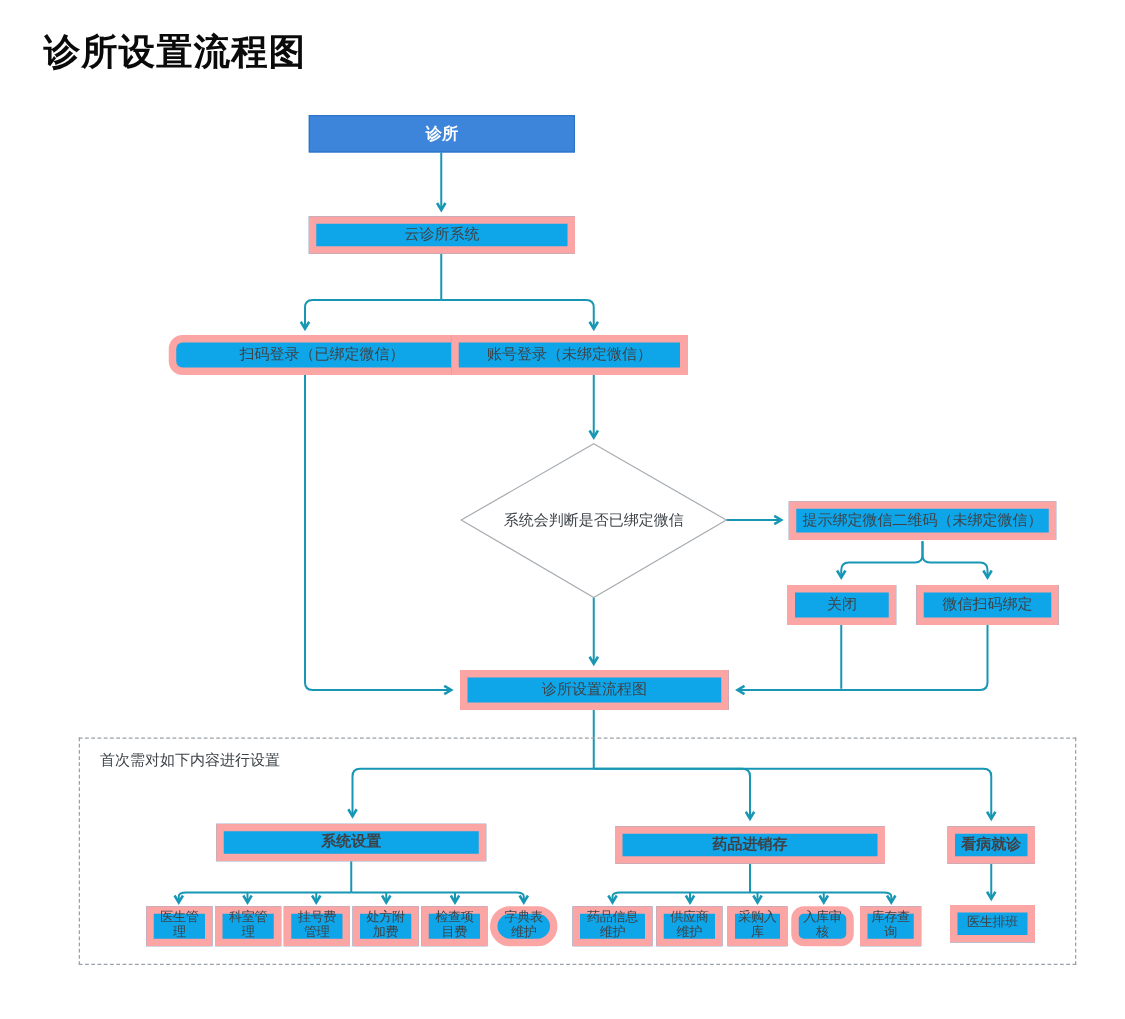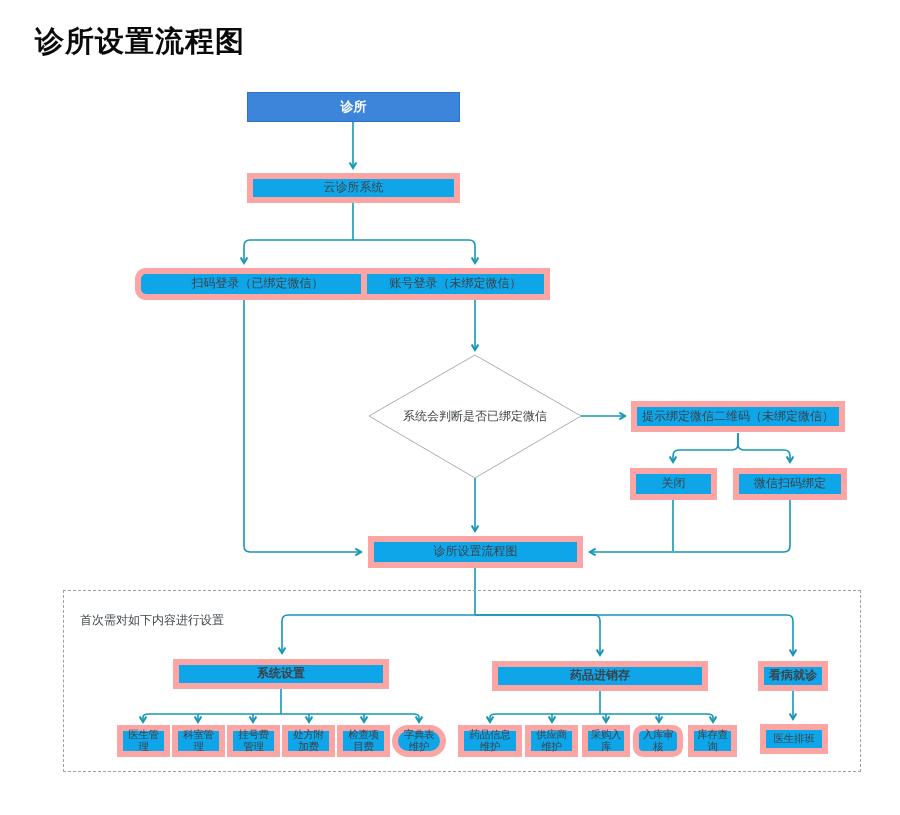--- a/index.html
+++ b/index.html
@@ -27,21 +27,21 @@
   .diamond-label{
     position:absolute;border:none;background:transparent;
     display:flex;align-items:center;justify-content:center;
     font-size:12px;color:#3d4348;text-align:center;
   }
   #setup-container{
     position:absolute;left:63px;top:590px;width:798px;height:182px;
     border:1px dashed #9aa1a8;box-sizing:border-box;background:transparent;
   }
   #setup-label{
-    position:absolute;left:80px;top:600px;font-size:12px;color:#3d4348;margin-top:12px;
+    position:absolute;left:80px;top:600px;font-size:12px;color:#3d4348;
   }
 </style>
 </head>
 <body>
 
 <div id="stage">
 
   <h1 id="page-title">诊所设置流程图</h1>
 
   <svg class="wires" width="900" height="815" viewBox="0 0 900 815">

